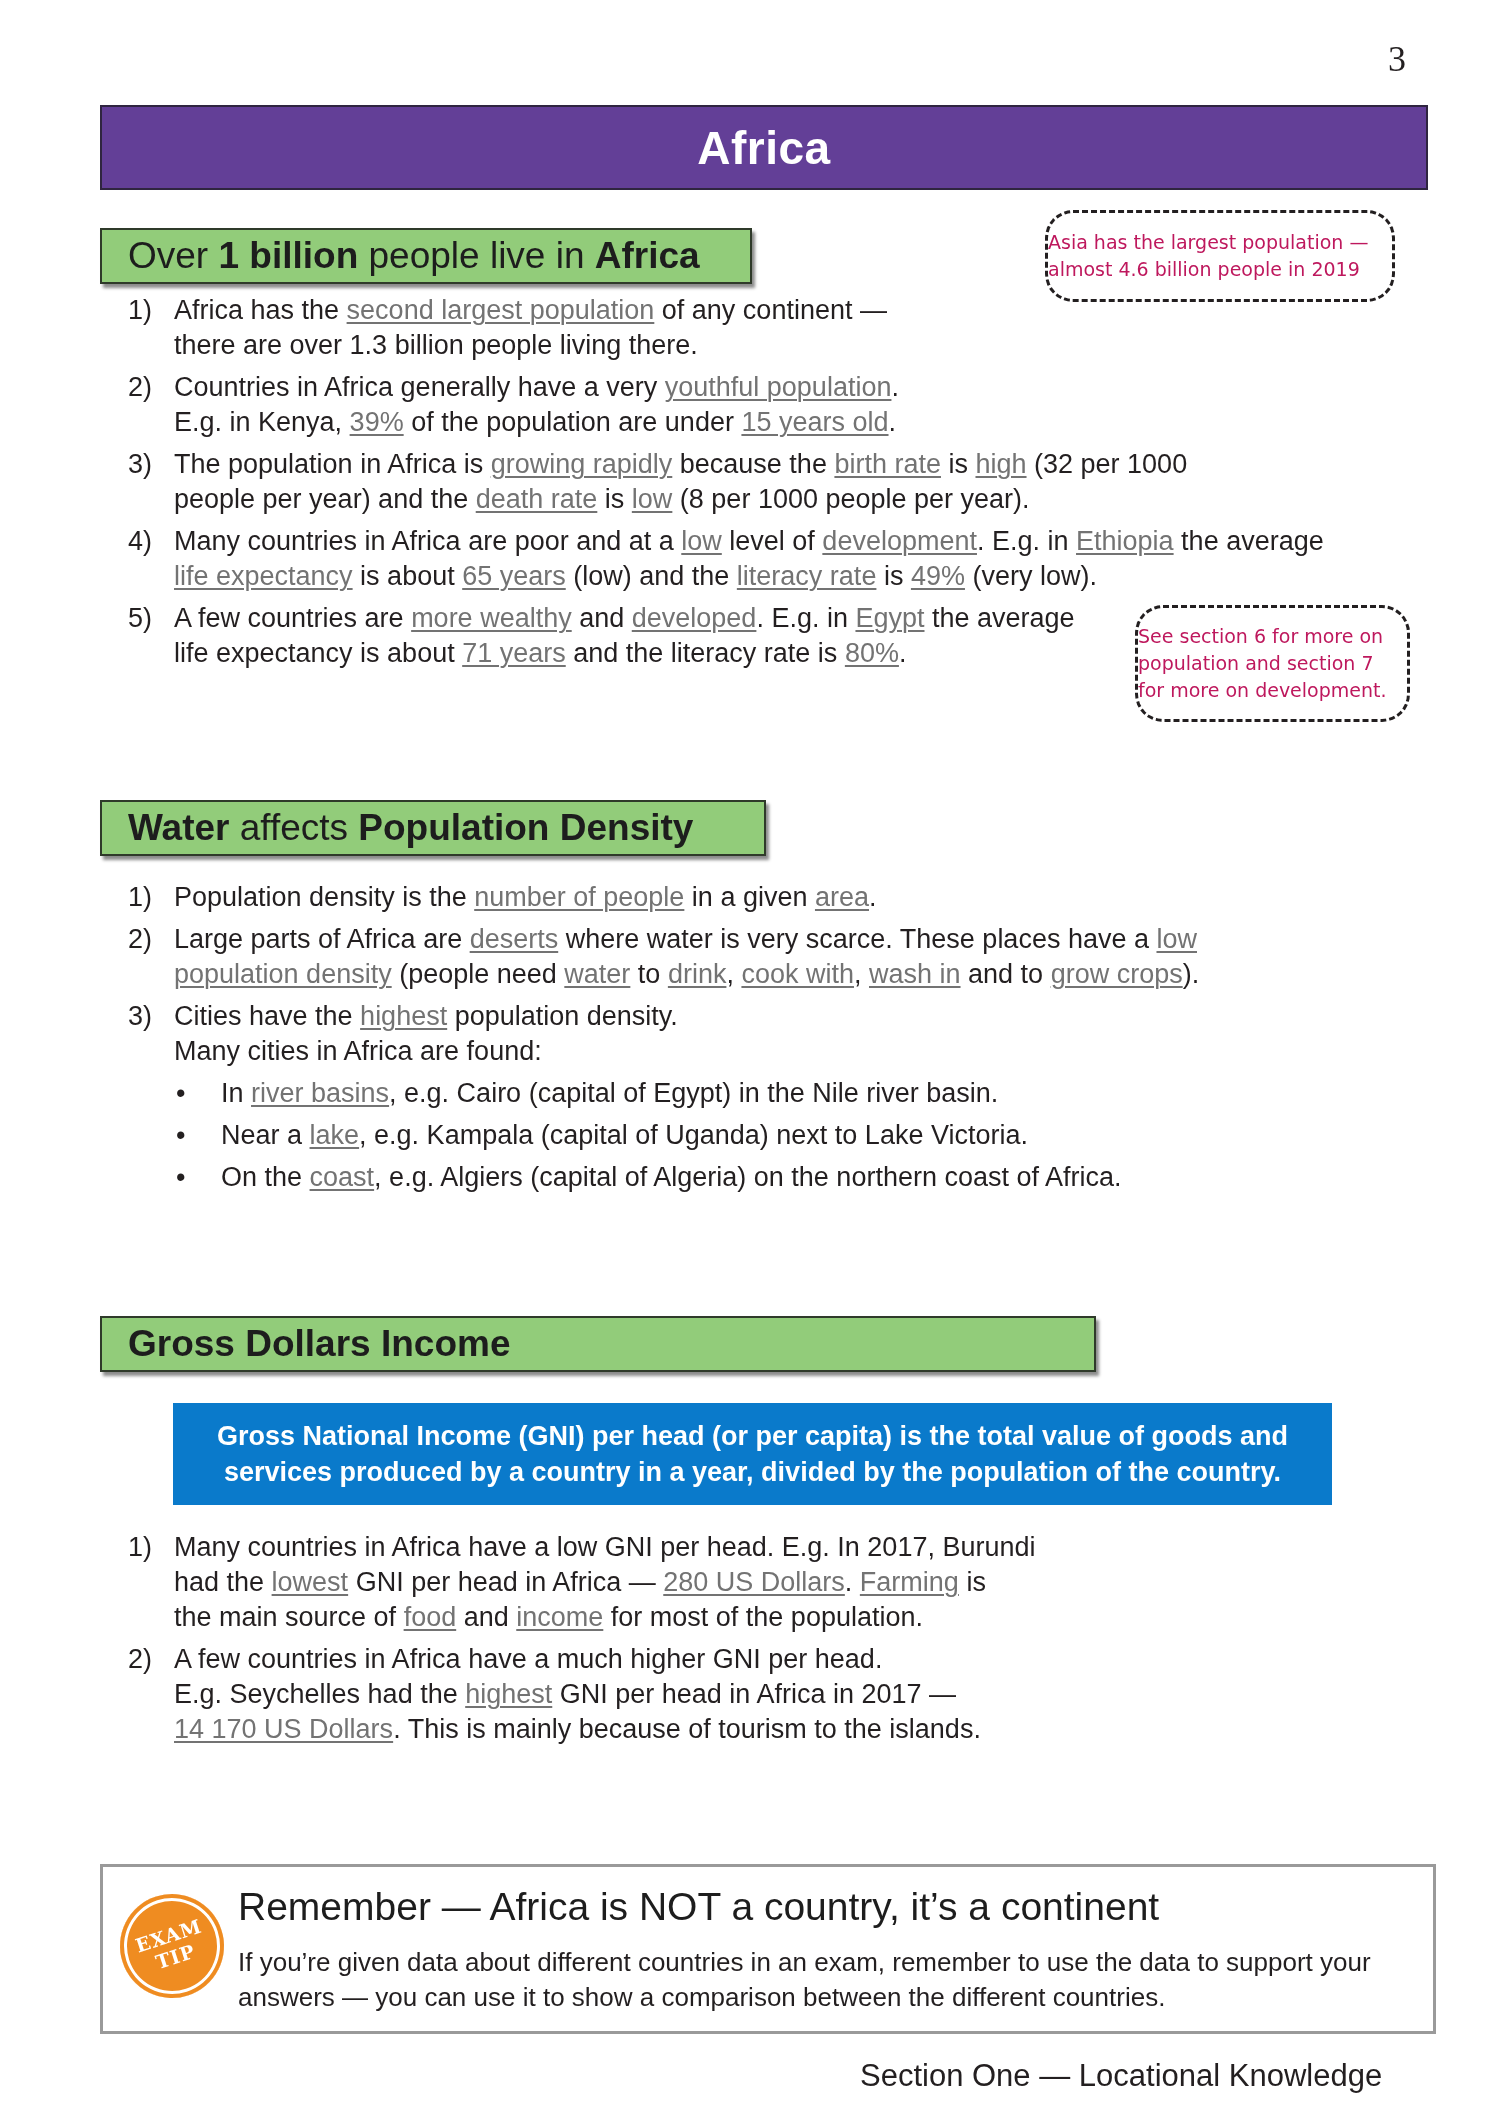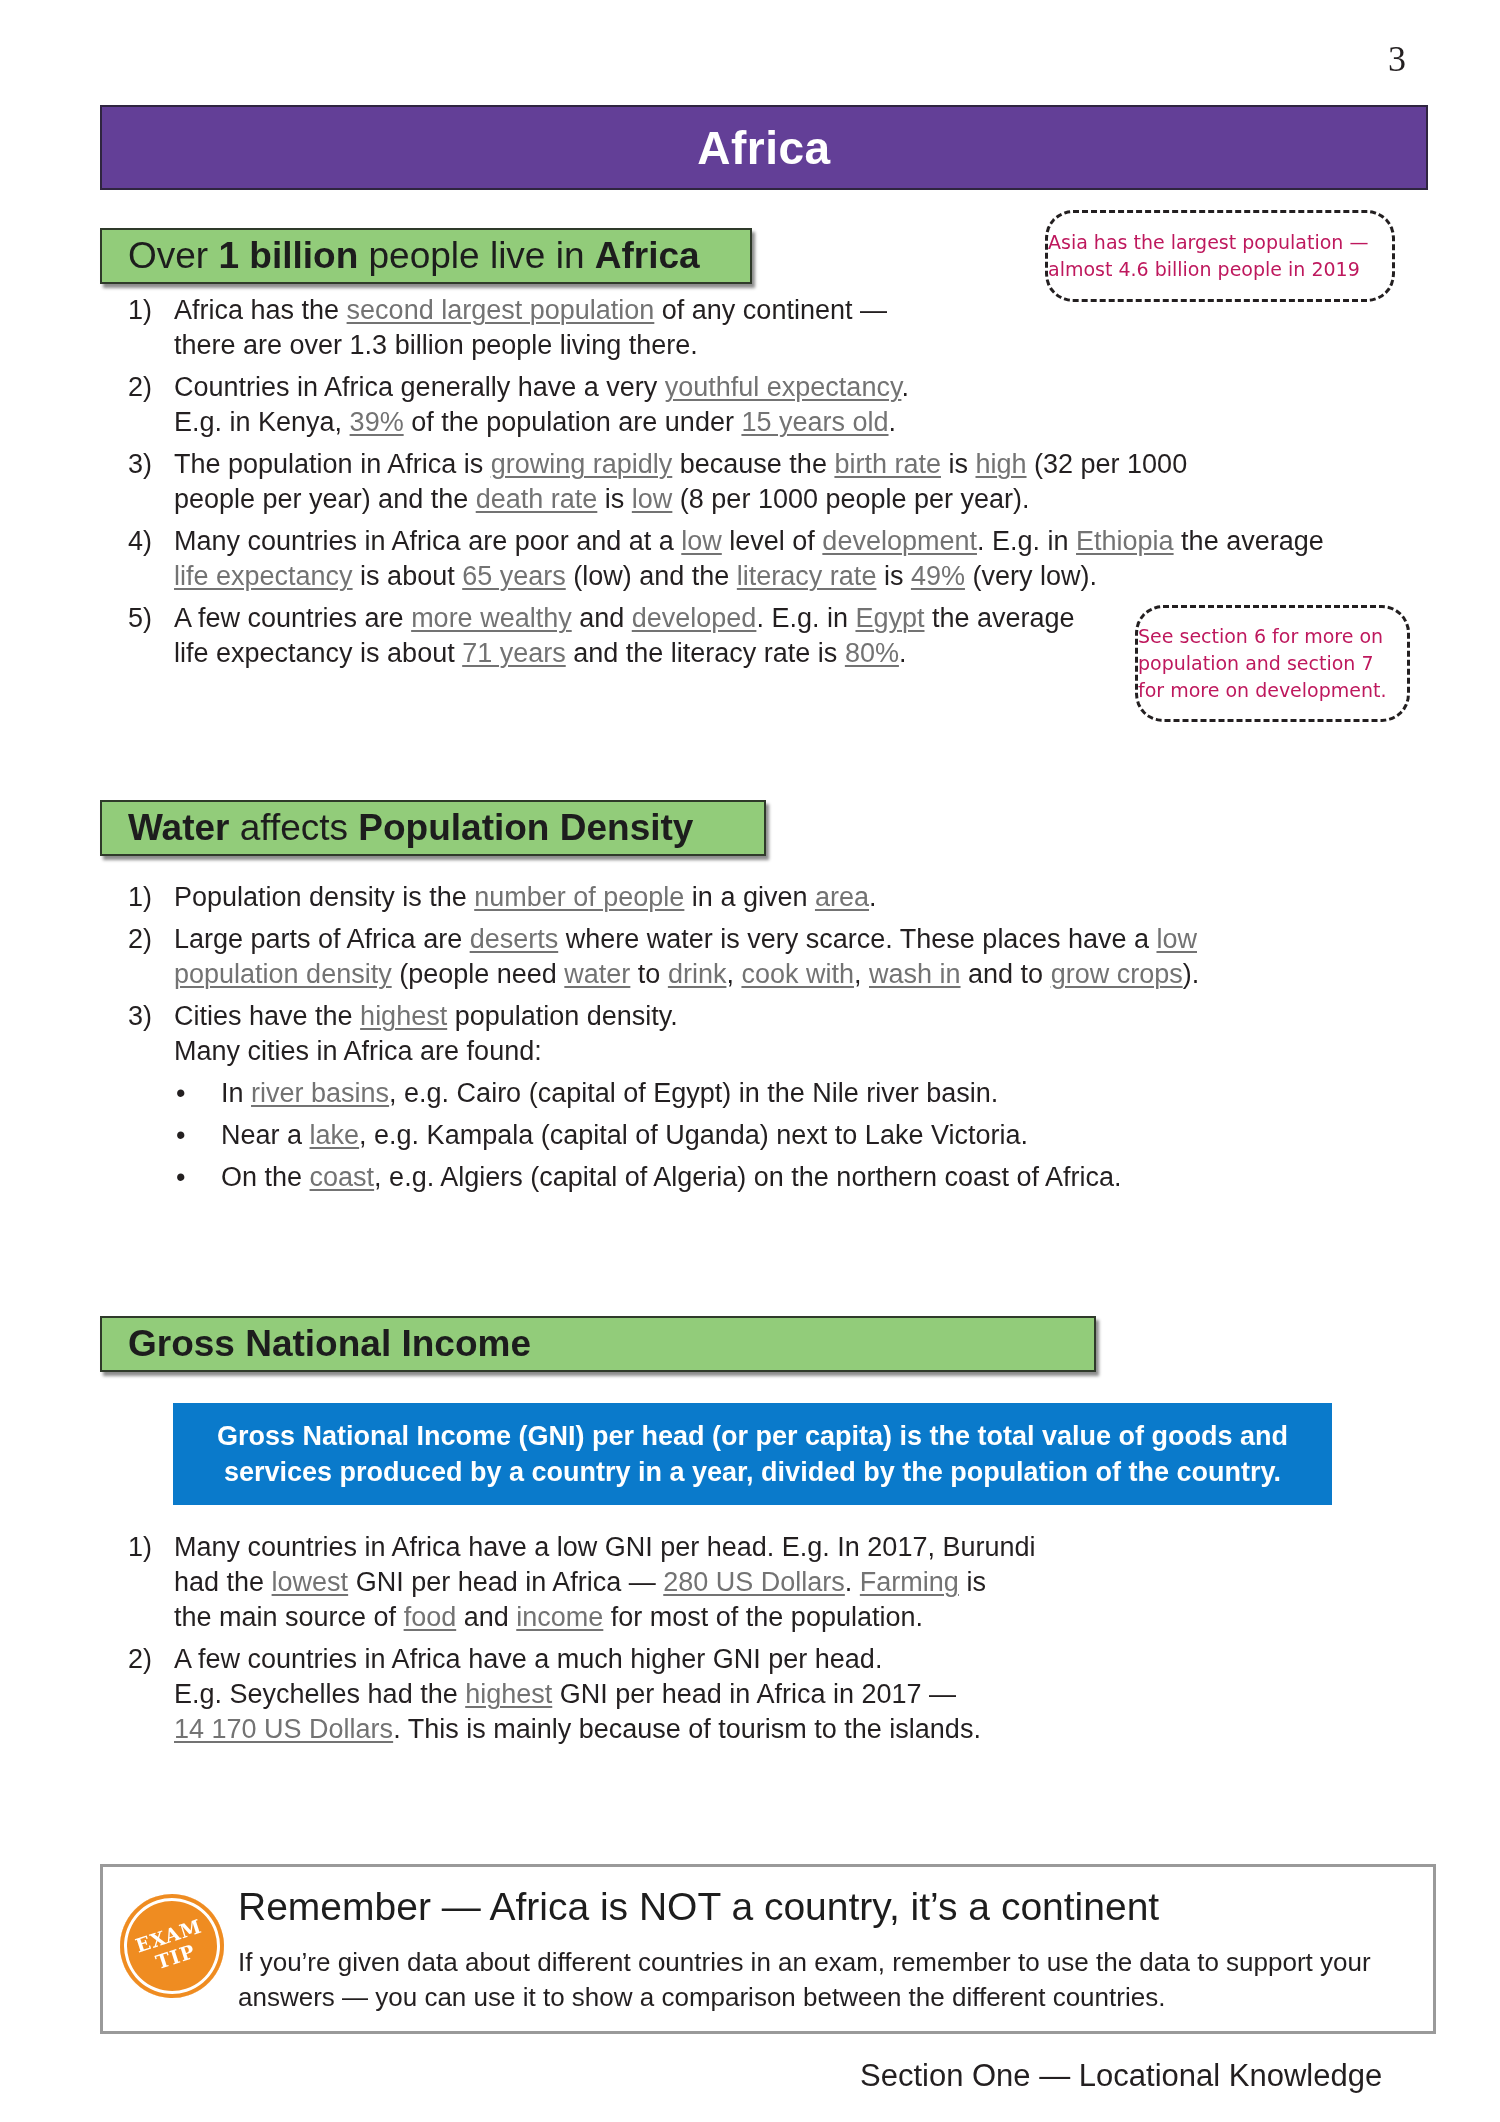--- a/index.html
+++ b/index.html
@@ -77,21 +77,21 @@
   <div>almost 4.6 billion people in 2019</div>
 </div>
 
 <div class="abs list" id="list0" style="top:293px;">
     <div class="item">
       <div class="num">1)</div>
       <div class="txt"><span>Africa has the </span><span class="hl">second largest population</span><span> of any continent —</span><br><span>there are over 1.3 billion people living there.</span></div>
     </div>
     <div class="item">
       <div class="num">2)</div>
-      <div class="txt"><span>Countries in Africa generally have a very </span><span class="hl">youthful expectancy</span><span>.</span><br><span>E.g. in Kenya, </span><span class="hl">39%</span><span> of the population are under </span><span class="hl">15 years old</span><span>.</span></div>
+      <div class="txt"><span>Countries in Africa generally have a very </span><span class="hl">youthful population</span><span>.</span><br><span>E.g. in Kenya, </span><span class="hl">39%</span><span> of the population are under </span><span class="hl">15 years old</span><span>.</span></div>
     </div>
     <div class="item">
       <div class="num">3)</div>
       <div class="txt"><span>The population in Africa is </span><span class="hl">growing rapidly</span><span> because the </span><span class="hl">birth rate</span><span> is </span><span class="hl">high</span><span> (32 per 1000</span><br><span>people per year) and the </span><span class="hl">death rate</span><span> is </span><span class="hl">low</span><span> (8 per 1000 people per year).</span></div>
     </div>
     <div class="item">
       <div class="num">4)</div>
       <div class="txt"><span>Many countries in Africa are poor and at a </span><span class="hl">low</span><span> level of </span><span class="hl">development</span><span>.  E.g. in </span><span class="hl">Ethiopia</span><span> the average</span><br><span class="hl">life expectancy</span><span> is about </span><span class="hl">65 years</span><span> (low) and the </span><span class="hl">literacy rate</span><span> is </span><span class="hl">49%</span><span> (very low).</span></div>
     </div>
     <div class="item">
@@ -135,21 +135,21 @@
         <div><span>Near a </span><span class="hl">lake</span><span>, e.g. Kampala (capital of Uganda) next to Lake Victoria.</span></div>
       </div>
       <div class="bullet">
         <div class="dot">•</div>
         <div><span>On the </span><span class="hl">coast</span><span>, e.g. Algiers (capital of Algeria) on the northern coast of Africa.</span></div>
       </div>
     </div>
   </div>
 
 <div class="abs green-head" id="h2" style="left:100px; top:1316px; width:996px; height:56px;">
-    <b style="white-space: pre;">Gross National Income</b>
+    <b style="white-space: pre;">Gross Dollars Income</b>
   </div>
 
 <div class="abs blue-box">
   <span>Gross National Income (GNI) per head (or per capita) is the total value of goods and services produced by a country in a year, divided by the population of the country.</span>
 </div>
 
 <div class="abs list" id="list2" style="top:1530px;">
     <div class="item">
       <div class="num">1)</div>
       <div class="txt"><span>Many countries in Africa have a low GNI per head.  E.g. In 2017, Burundi</span><br><span>had the </span><span class="hl">lowest</span><span> GNI per head in Africa — </span><span class="hl">280 US Dollars</span><span>.  </span><span class="hl">Farming</span><span> is</span><br><span>the main source of </span><span class="hl">food</span><span> and </span><span class="hl">income</span><span> for most of the population.</span></div>

